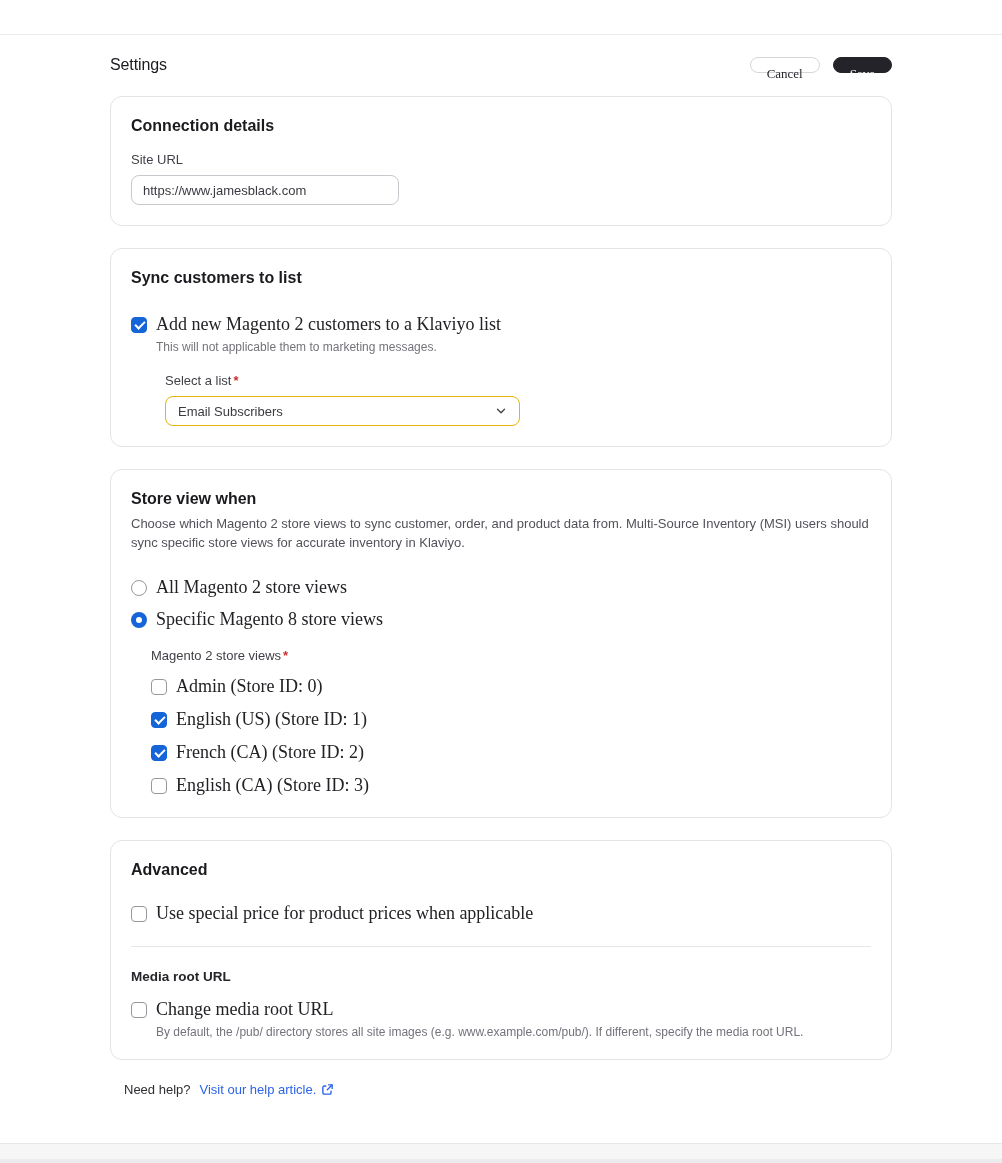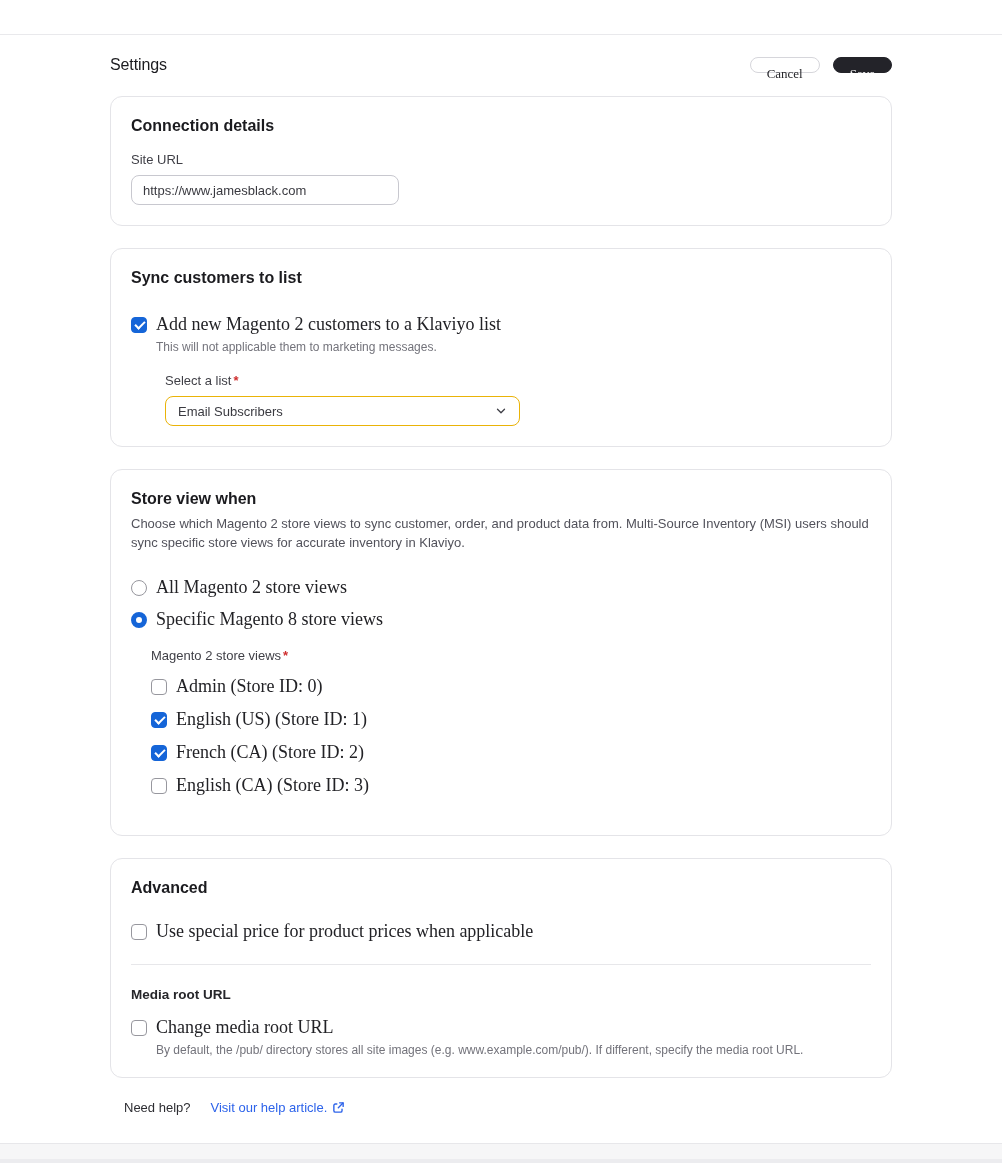--- a/index.html
+++ b/index.html
@@ -74,30 +74,30 @@
   .card-sync .card-title{margin-bottom:27px;}
   .sync-helper{margin-left:25px;}
   .select-group{margin-left:34px;margin-top:19px;}
 
   .card-storeview .card-title{margin-bottom:6px;}
   .card-desc{font-size:13px;color:#52525b;line-height:19px;max-width:745px;margin-bottom:25px;}
   .radio-row{margin-bottom:11px;}
   .nested{margin-left:20px;margin-top:18px;}
   .nested .field-label{margin-bottom:13px;}
   .sv-row{margin-bottom:12px;}
-  .sv-row:last-child{margin-bottom:19px;}
+  .sv-row:last-child{margin-bottom:1px;}
 
   .card-advanced .card-title{margin-bottom:24px;}
   .sub-heading{font-size:13.5px;font-weight:700;color:#26262a;margin-bottom:15px;}
   .adv-helper{margin-left:25px;}
   .divider{border:none;border-top:1px solid #e7e7ea;margin:22px 0;}
 
   
   .help-line{margin:0 0 0 14px;font-size:13px;color:#2d2d32;}
-  .help-link{color:var(--link-blue,#2d63ea);text-decoration:none;margin-left:20px;}
+  .help-link{color:var(--link-blue,#2d63ea);text-decoration:none;margin-left:9px;}
   .ext-icon{color:var(--link-blue,#2d63ea);margin-left:5px;vertical-align:-2px;}
 
   .bottom-bar{margin-top:auto;border-top:1px solid #e7e7ea;background:#f6f6f7;height:20px;}
   .bottom-bar-inner{height:5px;background:#ececef;margin-top:15px;}
 </style>
 </head>
 <body>
 
 <div class="topbar"></div>
 

